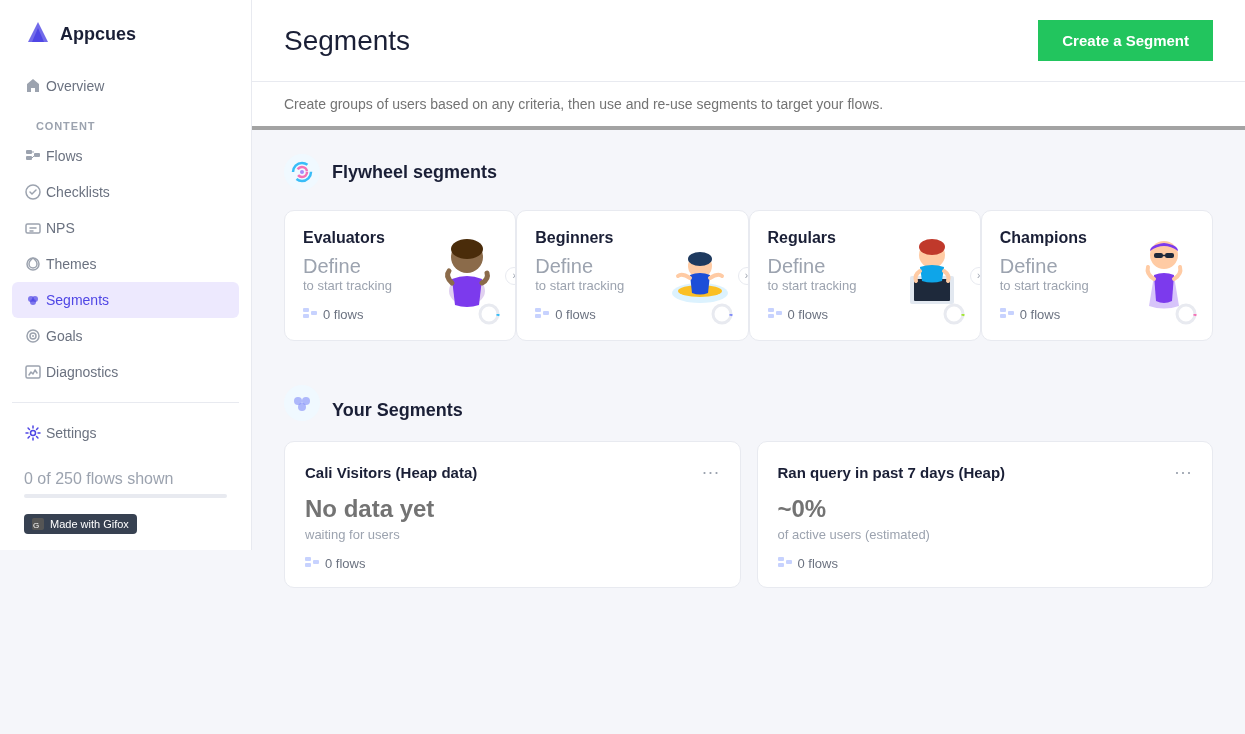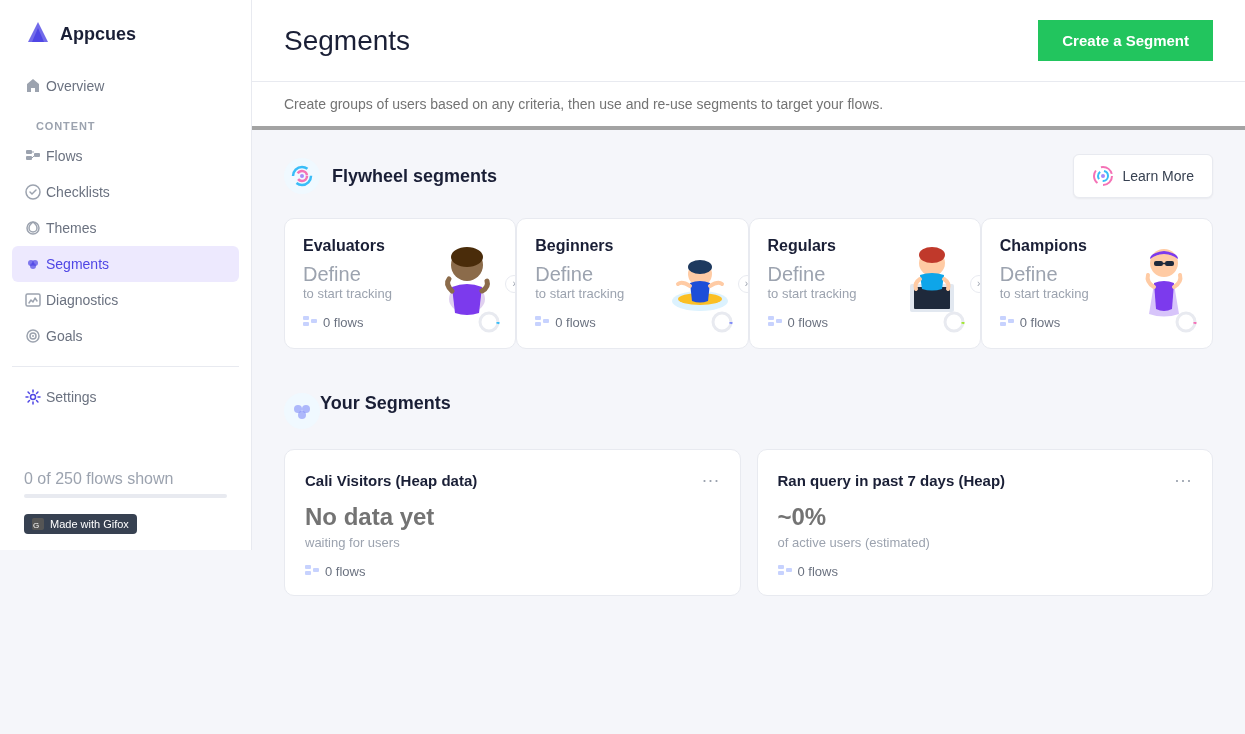--- a/index.html
+++ b/index.html
@@ -249,22 +249,22 @@
       bottom: 14px;
       right: 14px;
     }
 
     
     .your-segments-section {
       padding: 0 32px 24px;
     }
     .your-segments-header {
       display: flex;
-      align-items: flex-start;
-      gap: 0;
+      align-items: flex-end;
+      gap: 12px;
       margin-bottom: 20px;
       padding: 20px 0 0;
     }
     .your-segments-cards {
       display: grid;
       grid-template-columns: 1fr 1fr;
       gap: 16px;
     }
     .segment-card {
       background: #fff;
@@ -354,20 +354,29 @@
     </a>
     <a class="nav-item">
       <span class="nav-icon">
         <svg width="16" height="16" viewBox="0 0 16 16" fill="none">
             <circle cx="8" cy="8" r="7" stroke="#9ca3af" stroke-width="1.5"></circle>
             <path d="M5 8L7 10L11 6" stroke="#9ca3af" stroke-width="1.5" stroke-linecap="round"></path>
           </svg>
       </span>
       <span>Checklists</span>
     </a>
+    <a class="nav-item">
+      <span class="nav-icon">
+        <svg width="16" height="16" viewBox="0 0 16 16" fill="none">
+            <rect x="1" y="4" width="14" height="9" rx="1.5" stroke="#9ca3af" stroke-width="1.5"></rect>
+            <path d="M5 8H11M5 11H8" stroke="#9ca3af" stroke-width="1.5" stroke-linecap="round"></path>
+          </svg>
+      </span>
+      <span>NPS</span>
+    </a>
 
 
     <a class="nav-item">
       <span class="nav-icon">
         <svg width="16" height="16" viewBox="0 0 16 16" fill="none">
             <circle cx="8" cy="8" r="6" stroke="#9ca3af" stroke-width="1.5"></circle>
             <path d="M8 2C8 2 4 5 4 8C4 10.2 5.8 12 8 12" stroke="#9ca3af" stroke-width="1.5"></path>
             <path d="M8 2C8 2 12 5 12 8C12 10.2 10.2 12 8 12" stroke="#9ca3af" stroke-width="1.5"></path>
           </svg>
       </span>
@@ -379,35 +388,35 @@
             <circle cx="6" cy="7" r="3" fill="#4f46e5" opacity="0.7"></circle>
             <circle cx="10" cy="7" r="3" fill="#4f46e5" opacity="0.7"></circle>
             <circle cx="8" cy="10" r="3" fill="#4f46e5" opacity="0.7"></circle>
           </svg>
       </span>
       <span>Segments</span>
     </a>
     <a class="nav-item">
       <span class="nav-icon">
         <svg width="16" height="16" viewBox="0 0 16 16" fill="none">
-            <rect x="1" y="2" width="14" height="12" rx="1.5" stroke="#9ca3af" stroke-width="1.5"></rect>
-            <path d="M4 11L6 8L8 10L10 6L12 9" stroke="#9ca3af" stroke-width="1.5" stroke-linecap="round" stroke-linejoin="round"></path>
-          </svg>
-      </span>
-      <span>Diagnostics</span>
-    </a>
-    <a class="nav-item">
-      <span class="nav-icon">
-        <svg width="16" height="16" viewBox="0 0 16 16" fill="none">
             <circle cx="8" cy="8" r="6" stroke="#9ca3af" stroke-width="1.5"></circle>
             <circle cx="8" cy="8" r="3" stroke="#9ca3af" stroke-width="1.5"></circle>
             <circle cx="8" cy="8" r="1" fill="#9ca3af"></circle>
           </svg>
       </span>
       <span>Goals</span>
+    </a>
+    <a class="nav-item">
+      <span class="nav-icon">
+        <svg width="16" height="16" viewBox="0 0 16 16" fill="none">
+            <rect x="1" y="2" width="14" height="12" rx="1.5" stroke="#9ca3af" stroke-width="1.5"></rect>
+            <path d="M4 11L6 8L8 10L10 6L12 9" stroke="#9ca3af" stroke-width="1.5" stroke-linecap="round" stroke-linejoin="round"></path>
+          </svg>
+      </span>
+      <span>Diagnostics</span>
     </a>
 
     <div class="sidebar-divider"></div>
 
     <a class="nav-item">
       <span class="nav-icon">
         <svg width="16" height="16" viewBox="0 0 16 16" fill="none">
             <circle cx="8" cy="8" r="2.5" stroke="#4f46e5" stroke-width="1.5"></circle>
             <path d="M8 1V3M8 13V15M1 8H3M13 8H15M3.05 3.05L4.46 4.46M11.54 11.54L12.95 12.95M12.95 3.05L11.54 4.46M4.46 11.54L3.05 12.95" stroke="#4f46e5" stroke-width="1.5" stroke-linecap="round"></path>
           </svg>
@@ -447,28 +456,20 @@
         <div class="section-title-wrap">
           <div class="section-icon">
             <svg width="22" height="22" viewBox="0 0 22 22" fill="none">
               <circle cx="11" cy="11" r="9" stroke="#38bdf8" stroke-width="2.5" stroke-dasharray="20 8"></circle>
               <circle cx="11" cy="11" r="5" stroke="#f472b6" stroke-width="2.5" stroke-dasharray="12 6"></circle>
               <circle cx="11" cy="11" r="2" fill="#a78bfa"></circle>
             </svg>
           </div>
           <span class="section-title">Flywheel segments</span>
         </div>
-        <button class="learn-more-btn">
-          <svg width="22" height="22" viewBox="0 0 22 22" fill="none">
-            <circle cx="11" cy="11" r="9" stroke="#f472b6" stroke-width="2" stroke-dasharray="14 6"></circle>
-            <circle cx="11" cy="11" r="5" stroke="#38bdf8" stroke-width="2" stroke-dasharray="8 4"></circle>
-            <circle cx="11" cy="11" r="2" fill="#a78bfa"></circle>
-          </svg>
-          <span>Learn More</span>
-        </button>
       </div>
 
       <div class="flywheel-cards">
 
         <div class="flywheel-card" style="position:relative;">
           <div class="card-illustration">
 
             <svg width="80" height="90" viewBox="0 0 80 90" fill="none">
 
               <ellipse cx="40" cy="70" rx="18" ry="14" fill="#e0d0f0"></ellipse>

